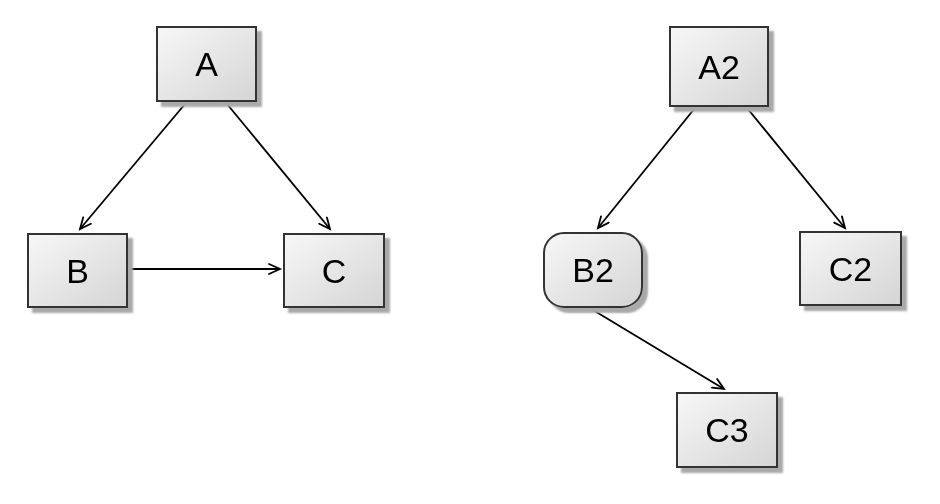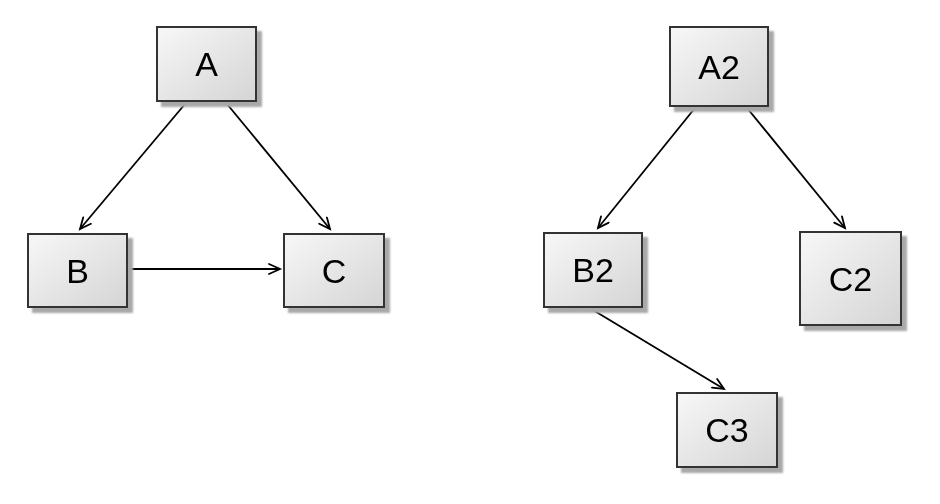--- a/index.html
+++ b/index.html
@@ -71,23 +71,23 @@
       </div>
       <div class="node" style="left: 27px; top: 233px; width: 101px; height: 75px;">
         <span class="node-label">B</span>
       </div>
       <div class="node" style="left: 283px; top: 233px; width: 102px; height: 75px;">
         <span class="node-label">C</span>
       </div>
       <div class="node" style="left: 669px; top: 26px; width: 100px; height: 81px;">
         <span class="node-label">A2</span>
       </div>
-      <div class="node" style="left: 543px; top: 232px; width: 100px; height: 76px;">
+      <div class="node" style="left: 543px; top: 232px; width: 100px; height: 76px; border-radius: 21px;">
         <span class="node-label">B2</span>
       </div>
-      <div class="node" style="left: 799px; top: 231px; width: 103px; height: 95px;">
+      <div class="node" style="left: 799px; top: 231px; width: 103px; height: 75px;">
         <span class="node-label">C2</span>
       </div>
       <div class="node" style="left: 676px; top: 392px; width: 102px; height: 76px; align-items: center;">
         <span class="node-label">C3</span>
       </div>
     </div>
 </div>
 
 </body></html>

